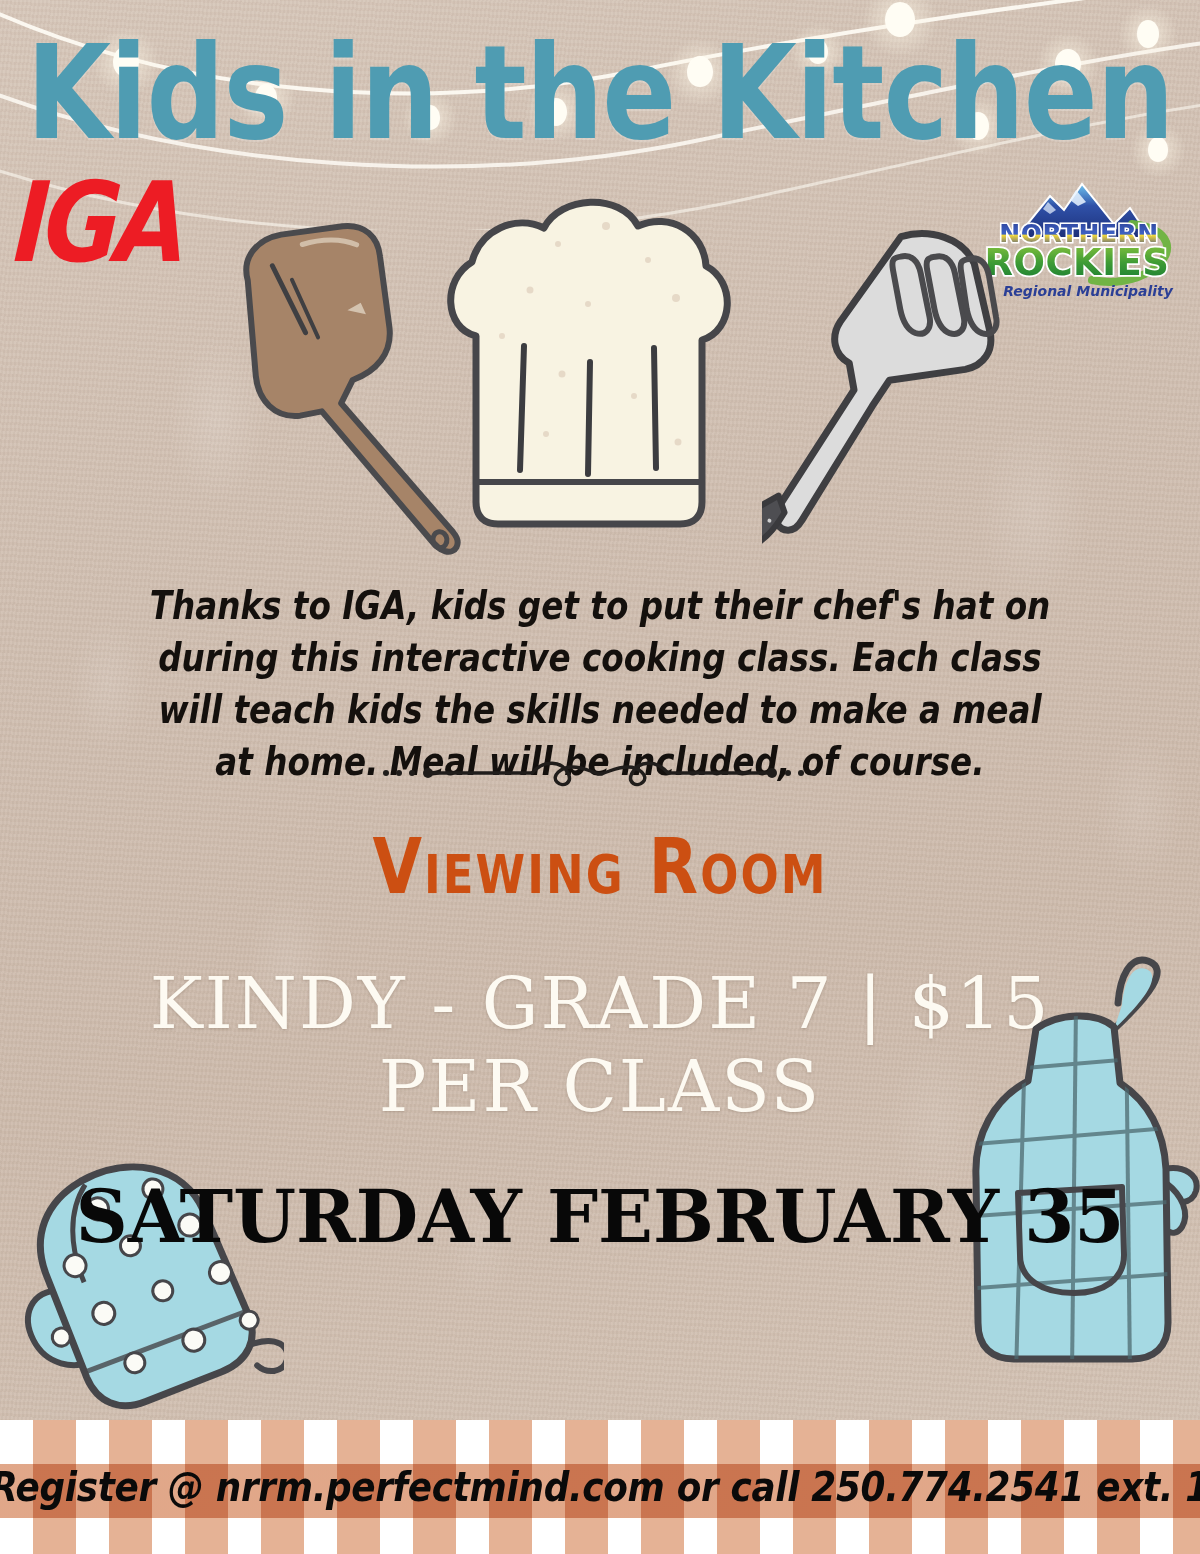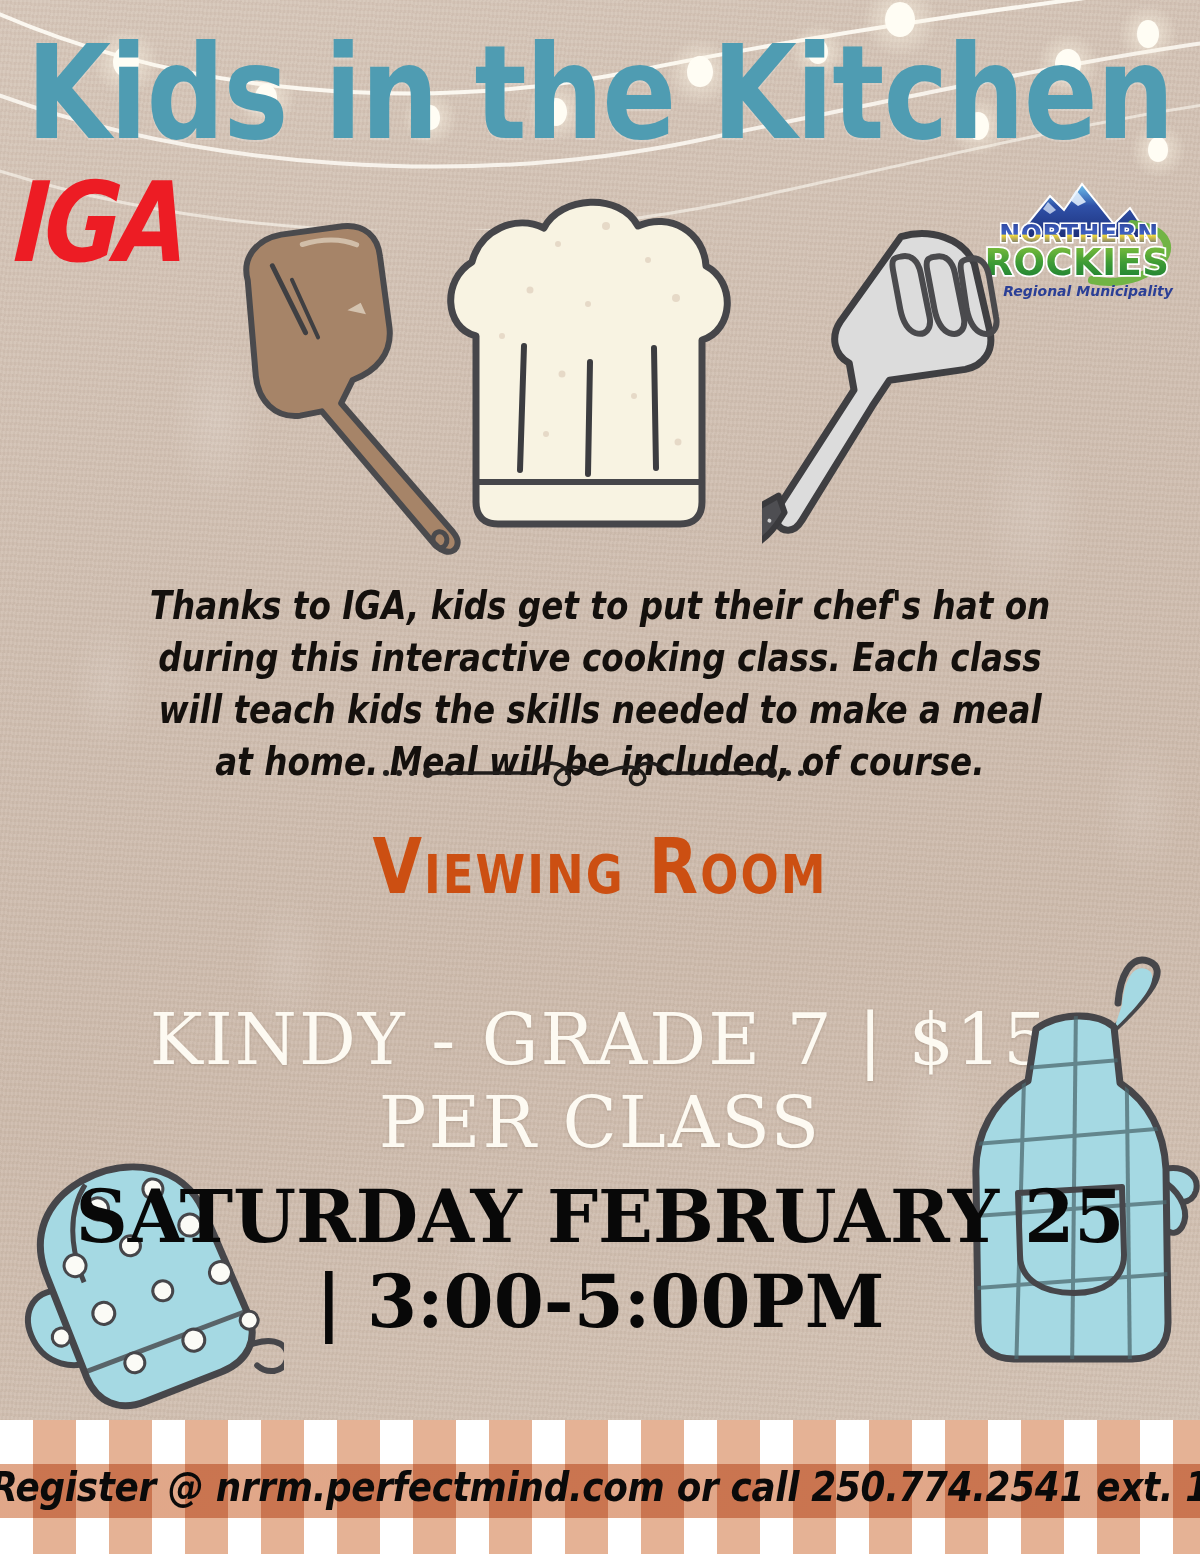--- a/index.html
+++ b/index.html
@@ -118,21 +118,20 @@
     left: 70px; top: 962px;
     width: 1060px;
     text-align: center;
     color: #fdfaf2;
     font-family: "DejaVu Serif", serif;
     font-weight: normal;
     font-size: 71px;
     letter-spacing: 2px;
     line-height: 1.17;
     text-shadow: 0 1px 3px rgba(90,70,55,0.25);
-    margin-top: 36px;
   }
 
   
   .datetime {
     position: absolute;
     left: 40px; top: 1175px;
     width: 1120px;
     text-align: center;
     color: #080808;
     font-family: "DejaVu Serif", serif;
@@ -418,21 +417,20 @@
           <circle cx="118" cy="212" r="10"></circle>
           <circle cx="180" cy="200" r="11"></circle>
           <circle cx="238" cy="190" r="9"></circle>
           <circle cx="50" cy="174" r="9"></circle>
         </g>
       </g>
     </svg>
   </div>
 
   <div class="datetime">
-    <span>SATURDAY FEBRUARY 25</span>
-    <span class="line2">| 3:00-5:00PM</span>
+    <span>SATURDAY FEBRUARY 35</span>
   </div>
 
   <div class="footer">
     <div class="footer-text">Register @ nrrm.perfectmind.com or call 250.774.2541 ext. 1</div>
   </div>
 
 </div>
 
 </body></html>

